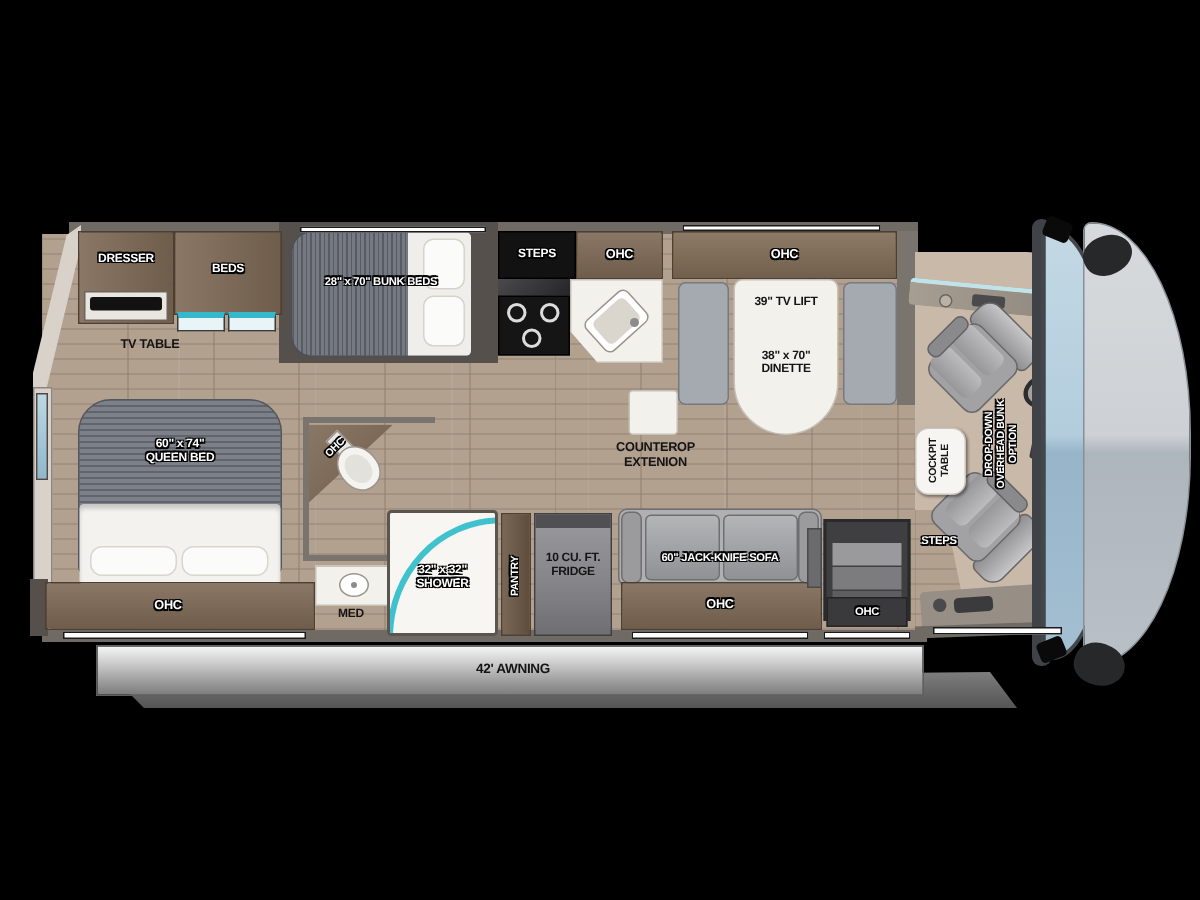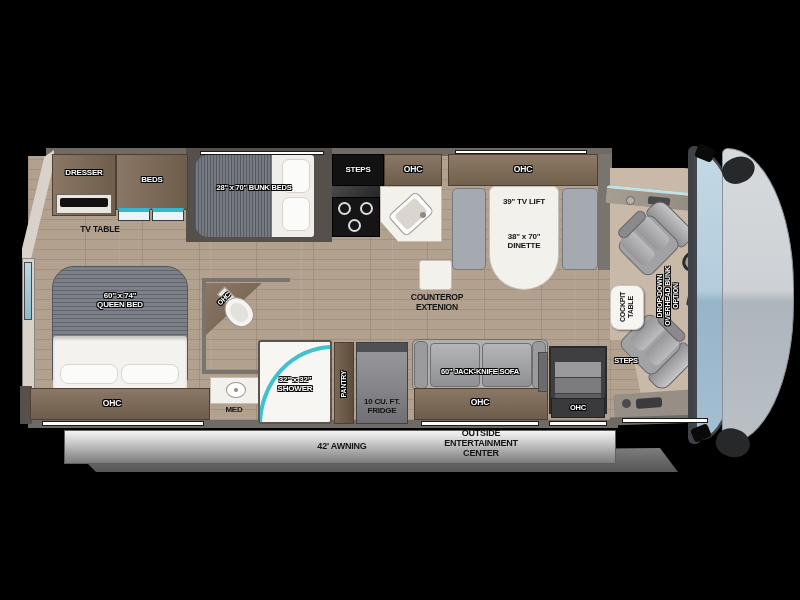--- a/index.html
+++ b/index.html
@@ -170,31 +170,28 @@
   <div class="lbl dark" style="left:524px;top:242px;font-size:8px;">38" x 70"
 DINETTE</div>
   <div class="lbl light" style="left:120px;top:301px;font-size:8px;">60" x 74"
 QUEEN BED</div>
   <div class="lbl light" style="left:112px;top:404px;font-size:8.5px;">OHC</div>
   <div class="lbl light" style="left:224px;top:299px;font-size:7px;transform:translate(-50%,-50%) rotate(-45deg);">OHC</div>
   <div class="lbl dark" style="left:234px;top:410px;font-size:8px;">MED</div>
   <div class="lbl light" style="left:295px;top:385px;font-size:8px;">32" x 32"
 SHOWER</div>
   <div class="lbl light" style="left:344px;top:384px;font-size:7px;transform:translate(-50%,-50%) rotate(-90deg);">PANTRY</div>
-  <div class="lbl dark" style="left:382px;top:407px;font-size:8px;">10 CU. FT.
+  <div class="lbl dark" style="left:382px;top:377px;font-size:8px;">10 CU. FT.
 FRIDGE</div>
   <div class="lbl dark" style="left:437px;top:303px;font-size:8.5px;">COUNTEROP
 EXTENION</div>
   <div class="lbl light" style="left:480px;top:372px;font-size:7.5px;">60" JACK-KNIFE SOFA</div>
   <div class="lbl light" style="left:480px;top:403px;font-size:8.5px;">OHC</div>
   <div class="lbl light" style="left:578px;top:361px;font-size:7.5px;margin-left:48px;">STEPS</div>
   <div class="lbl light" style="left:578px;top:408px;font-size:7.5px;">OHC</div>
   <div class="lbl dark" style="left:627px;top:307px;font-size:7px;transform:translate(-50%,-50%) rotate(-90deg);">COCKPIT
 TABLE</div>
   <div class="lbl light" style="left:668px;top:296px;font-size:7px;transform:translate(-50%,-50%) rotate(-90deg);">DROP-DOWN
 OVERHEAD BUNK
 OPTION</div>
   <div class="lbl dark" style="left:342px;top:446px;font-size:9px;">42' AWNING</div>
-  <div class="lbl dark" style="left:481px;top:443px;font-size:9px;">OUTSIDE
-ENTERTAINMENT
-CENTER</div>
 
 </div>
 
 </body></html>

